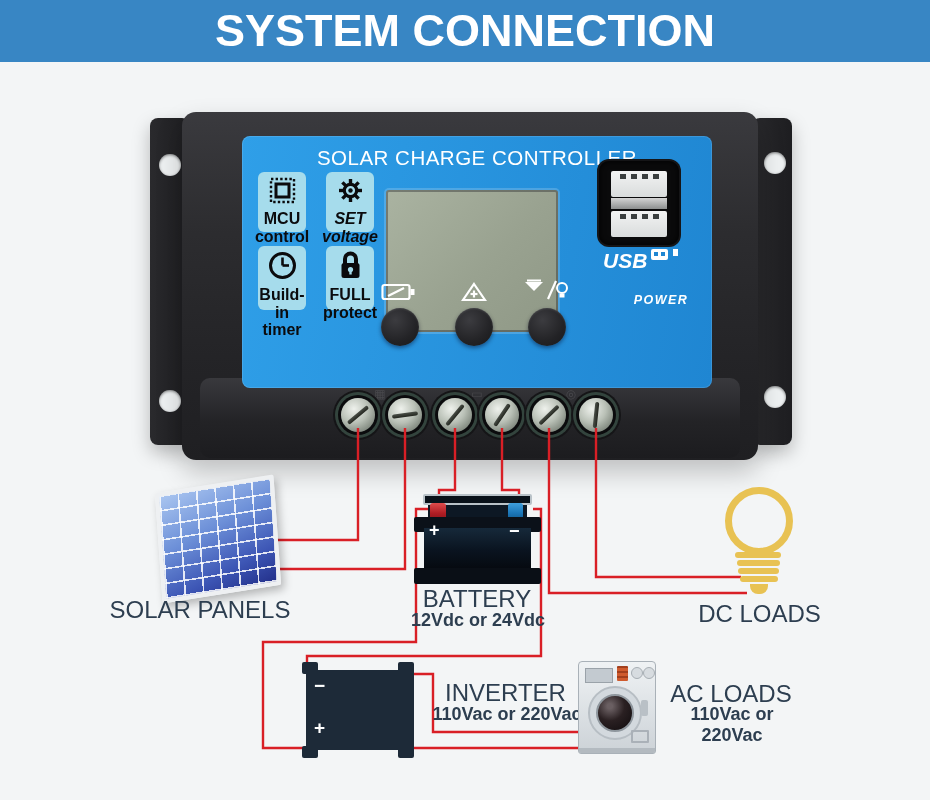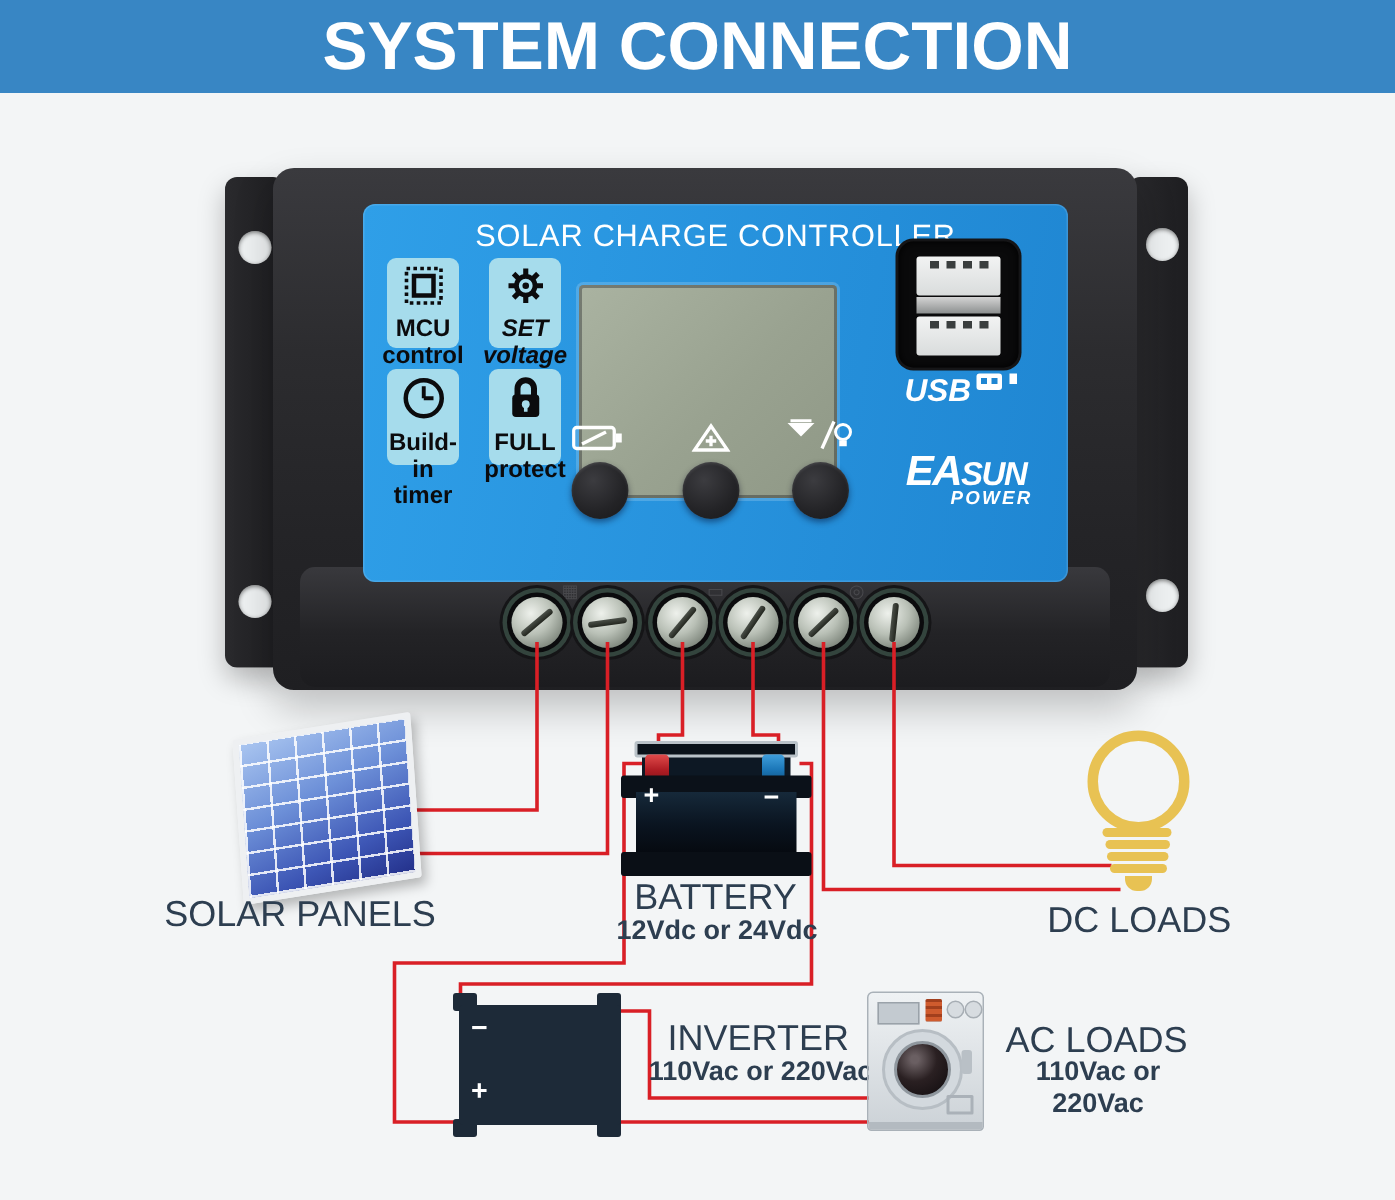--- a/index.html
+++ b/index.html
@@ -238,24 +238,20 @@
     <span class="pin"></span>
     <span class="pin"></span>
 </div>
 <div class="abs usb-logo">
   <span class="t">USB</span>
   <span class="usb-plug"></span>
   <span class="usb-plug-tip"></span>
 </div>
 
 <div class="abs brand">
-  <div class="row">
-    <span class="ea">EA</span>
-    <span class="sun">SUN</span>
-  </div>
   <div class="power">POWER</div>
 </div>
 
 <div class="abs term-marks" style="left:341px;">+ ▦ −</div>
 <div class="abs term-marks" style="left:438px;">+ ▭ −</div>
 <div class="abs term-marks" style="left:532px;">+ ◎ −</div>
 
 <div class="abs screw" style="left:341px;">
     <div class="slot" style="transform:rotate(-40deg);"></div>
   </div>

